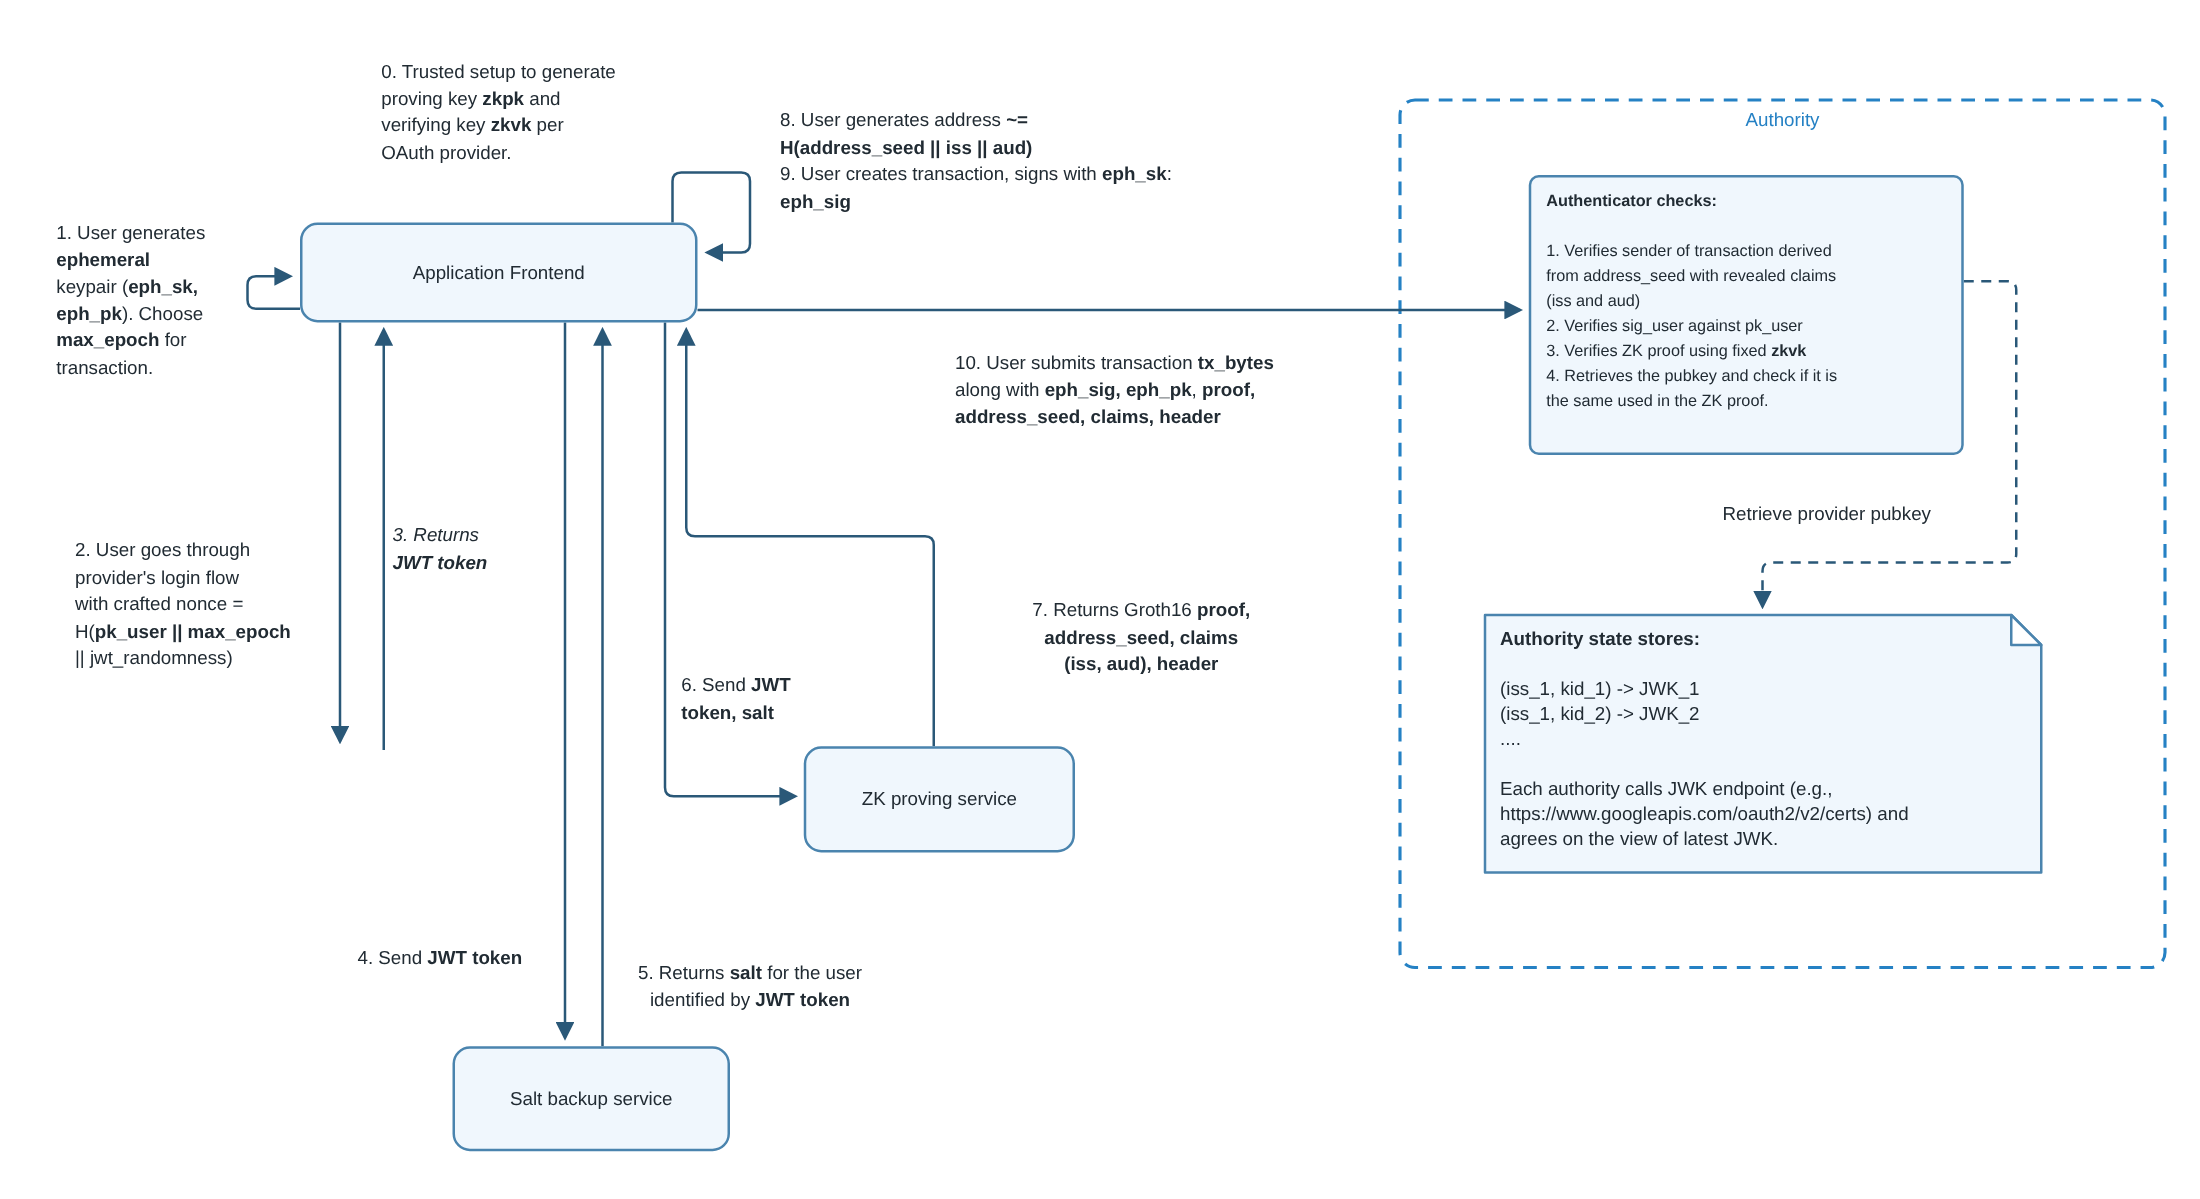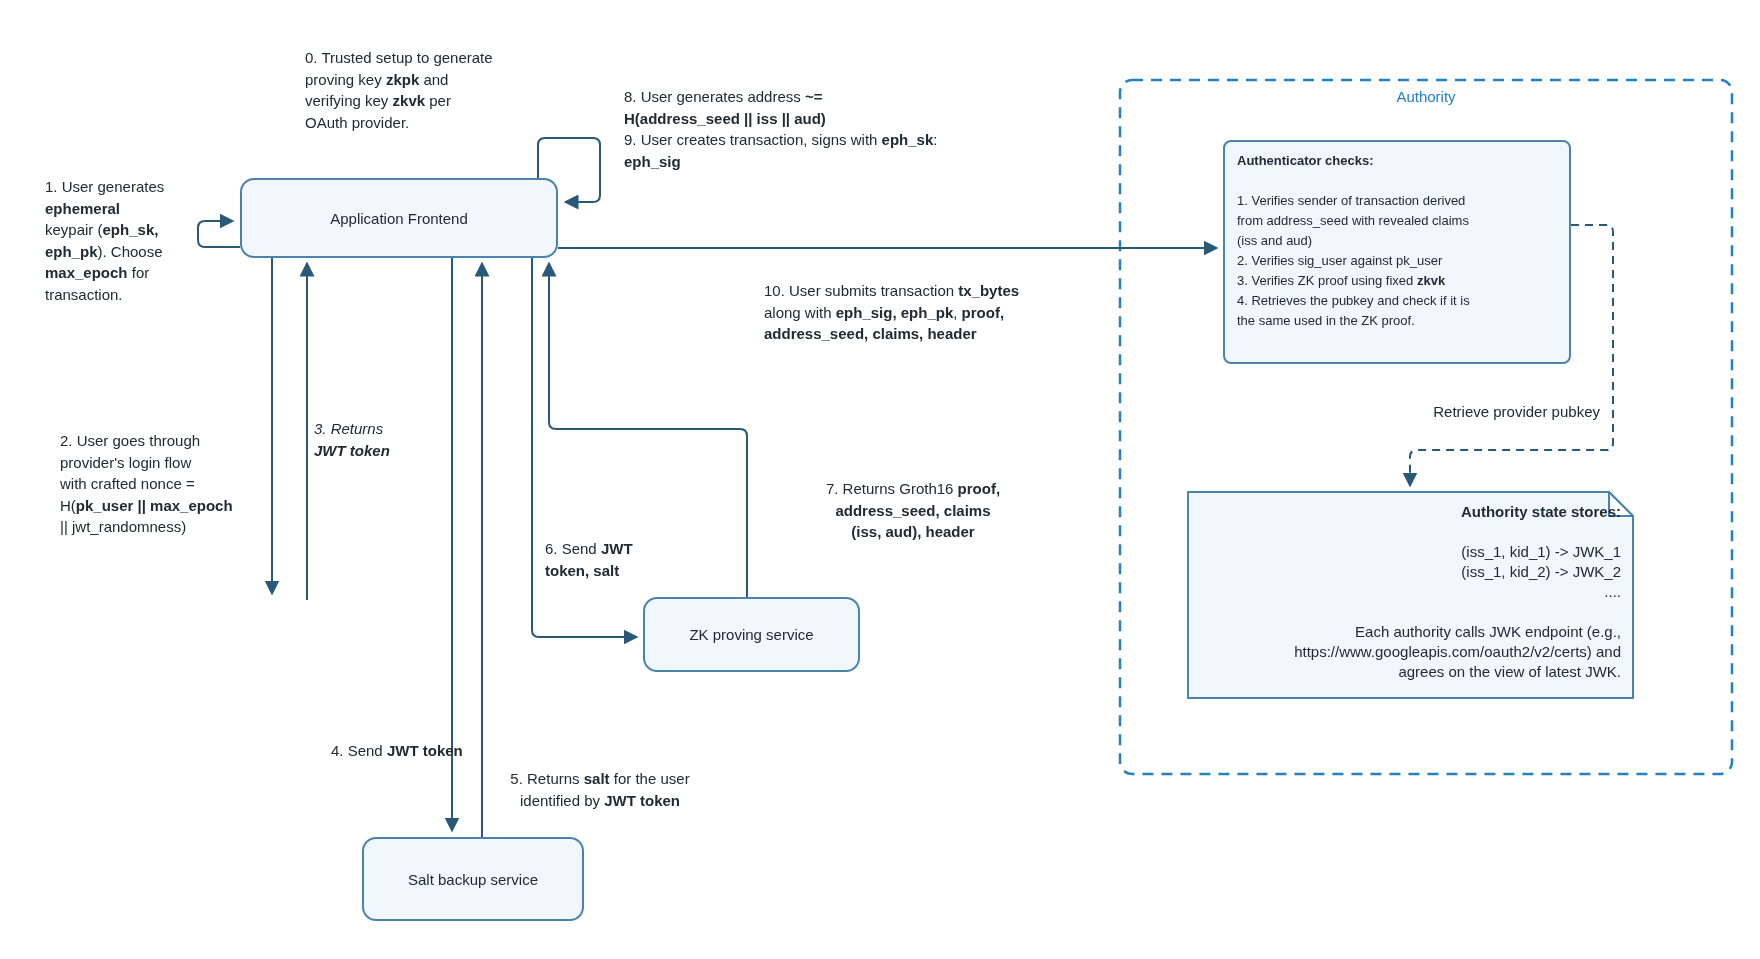--- a/index.html
+++ b/index.html
@@ -30,37 +30,36 @@
     padding:9px 12px;
     font-size:13px;line-height:20px;
     box-sizing:border-box;
   }
   .panel .title,.docpane .title{font-weight:bold;}
   .docpane{
     position:absolute;
     padding:10px 12px;
     font-size:15px;line-height:20px;
     box-sizing:border-box;
-    text-align:right;
   }
   .ann{
     position:absolute;
     font-size:15px;line-height:21.5px;
     white-space:nowrap;
     color:var(--text);
   }
   .ann.center{text-align:center;white-space:normal;}
   .b{font-weight:bold;}
   .authority-title{
     position:absolute;left:1120px;top:88px;width:612px;
     text-align:center;font-size:15px;color:var(--authority);
   }
   .retrieve{
     position:absolute;left:1378px;top:403px;width:222px;
-    text-align:right;font-size:15px;color:var(--text);
+    font-size:15px;color:var(--text);
   }
   .conn{stroke:var(--line);stroke-width:2;fill:none;}
   .conn.dashed{stroke-dasharray:8 6;}
   .dashedrect{fill:none;stroke:var(--authority);stroke-width:2.5;stroke-dasharray:11 8;}
   .docshape{fill:var(--fill);stroke:var(--border);stroke-width:2;stroke-linejoin:round;}
   .docfold{fill:#ffffff;stroke:var(--border);stroke-width:2;stroke-linejoin:round;}
 </style>
 </head>
 <body>
 
@@ -95,21 +94,21 @@
     <path class="conn" marker-end="url(#arr)" d="M 747 597 L 747 436 Q 747 429 740 429 L 556 429 Q 549 429 549 422 L 549 264"></path>
 
     <path class="conn" marker-end="url(#arr)" d="M 558 248 L 1216 248"></path>
 
     <path class="conn dashed" marker-end="url(#arr)" d="M 1571 225 L 1606 225 Q 1613 225 1613 232 L 1613 443 Q 1613 450 1606 450 L 1417 450 Q 1410 450 1410 457 L 1410 485"></path>
   </svg>
 
   <div class="node" style="left:240px;top:178px;width:318px;height:80px;">
     <span>Application Frontend</span>
   </div>
-  <div class="node" style="left:643px;top:597px;width:217px;height:75px;">
+  <div class="node" style="left:643px;top:597px;width:217px;height:85px;">
     <span>ZK proving service</span>
   </div>
   <div class="node" style="left:362px;top:837px;width:222px;height:84px;">
     <span>Salt backup service</span>
   </div>
 
   <div class="panel" style="left:1223px;top:140px;width:348px;height:224px;">
     <div class="title">Authenticator checks:</div>
     <div>
         <div>&nbsp;</div>
@@ -158,21 +157,21 @@
       <div><span>2. User goes through</span></div>
       <div><span>provider's login flow</span></div>
       <div><span>with crafted nonce =</span></div>
       <div><span>H(</span><span class="b">pk_user || max_epoch</span></div>
       <div><span>|| jwt_randomness)</span></div>
     </div>
   <div class="ann" style="left:314px;top:418px;font-style:italic;">
       <div><span>3. Returns</span></div>
       <div><span class="b">JWT token</span></div>
     </div>
-  <div class="ann" style="left:286px;top:740px;margin-left:45px;">
+  <div class="ann" style="left:286px;top:756px;">
       <div><span>4. Send </span><span class="b">JWT token</span></div>
     </div>
   <div class="ann center" style="left:478px;top:768px;width:244px;">
       <div><span>5. Returns </span><span class="b">salt</span><span> for the user</span></div>
       <div><span>identified by </span><span class="b">JWT token</span></div>
     </div>
   <div class="ann" style="left:545px;top:538px;">
       <div><span>6. Send </span><span class="b">JWT</span></div>
       <div><span class="b">token, salt</span></div>
     </div>

